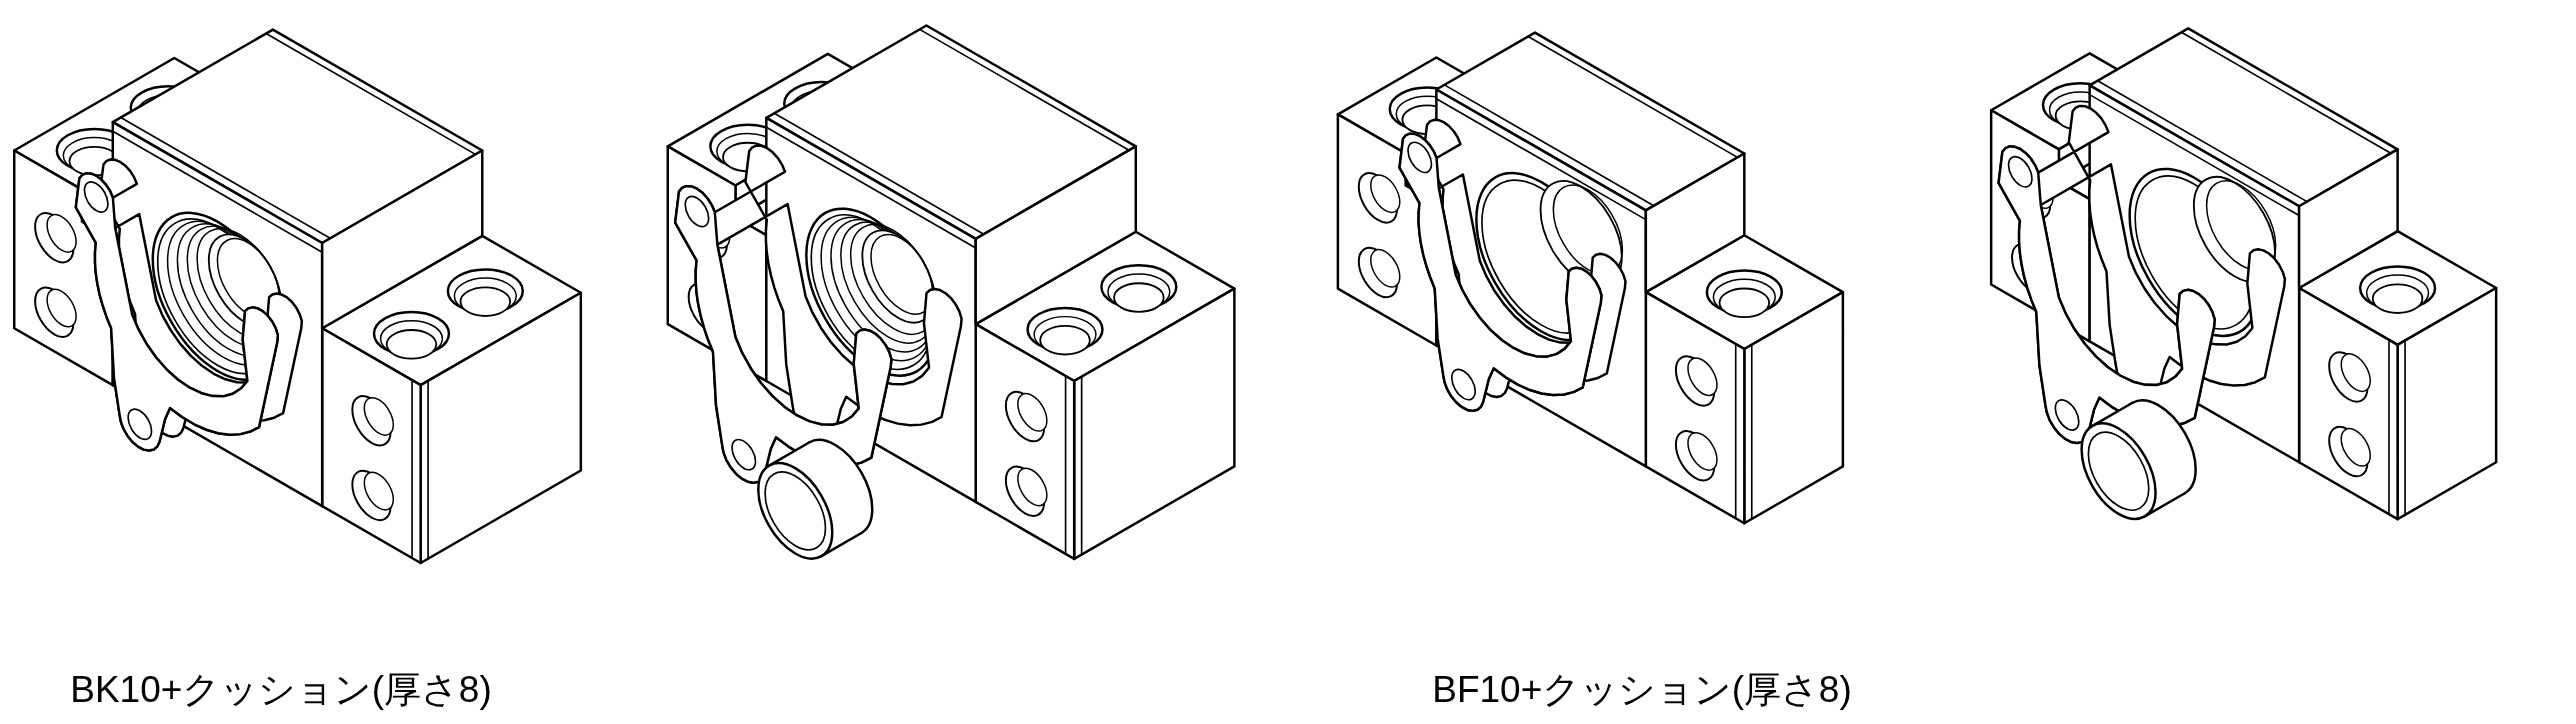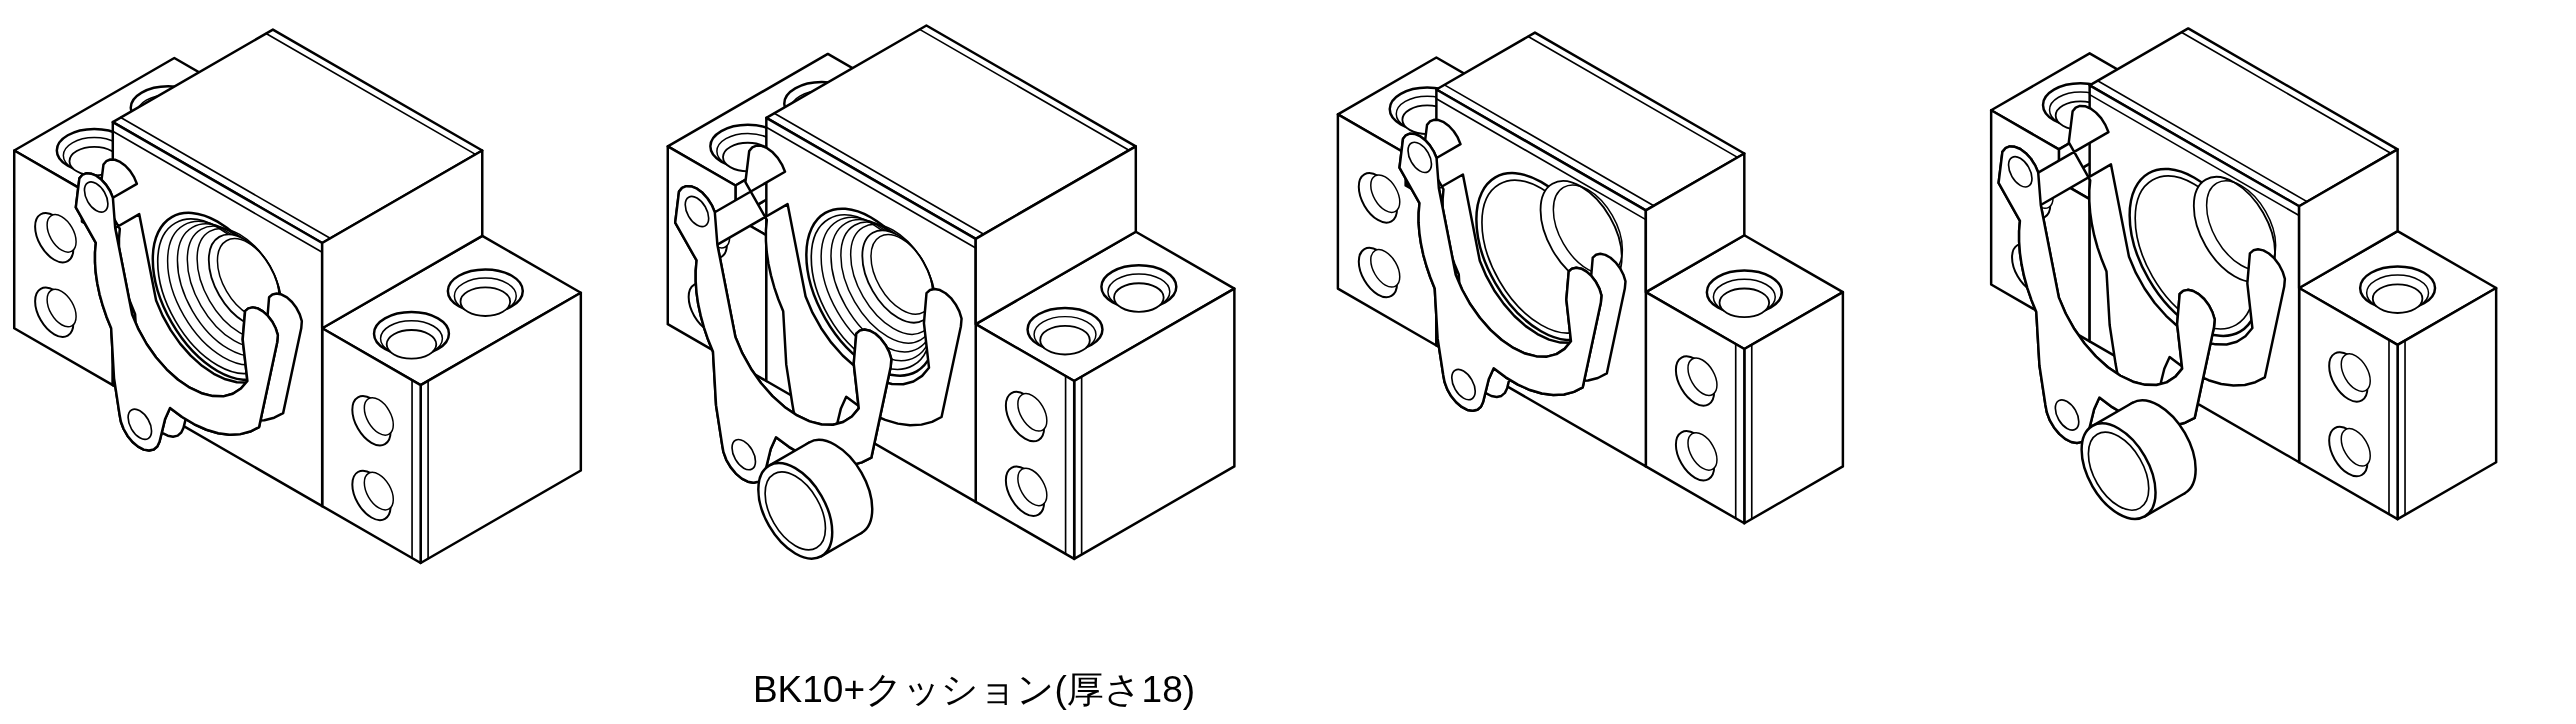--- a/index.html
+++ b/index.html
@@ -205,16 +205,17 @@
         <ellipse cx="158.5" cy="492.8" rx="20.0" ry="11.6" transform="rotate(60 158.5 492.8)" fill="#fff" stroke="#000" stroke-width="2"></ellipse>
         <ellipse cx="269.3" cy="532.8" rx="63.2" ry="36.5" transform="rotate(60 269.3 532.8)" fill="#fff" stroke="#000" stroke-width="3"></ellipse>
         <path d="M300.84878000000003 587.52645432L252.43938 615.47645432L189.24486 506.02354568L237.65426000000002 478.07354567999994Z" fill="#fff" stroke="none"></path>
         <path d="M300.84878000000003 587.52645432L252.43938 615.47645432" stroke="#000" stroke-width="3" fill="none" stroke-linecap="round"></path>
         <path d="M237.65426000000002 478.07354567999994L189.24486 506.02354568" stroke="#000" stroke-width="3" fill="none" stroke-linecap="round"></path>
         <ellipse cx="220.8" cy="560.8" rx="63.2" ry="36.5" transform="rotate(60 220.8 560.8)" fill="#fff" stroke="#000" stroke-width="3"></ellipse>
         <ellipse cx="220.8" cy="560.8" rx="51.6" ry="29.8" transform="rotate(60 220.8 560.8)" fill="none" stroke="#000" stroke-width="2"></ellipse>
       </svg>
   </div>
 
-  <div class="cap" style="left:974px">BK10+クッション(厚さ18)</div>
+  <div class="cap" style="left:281px">BK10+クッション(厚さ8)</div>
+  <div class="cap" style="left:1642px">BF10+クッション(厚さ8)</div>
 
 </div>
 
 
 </body></html>

